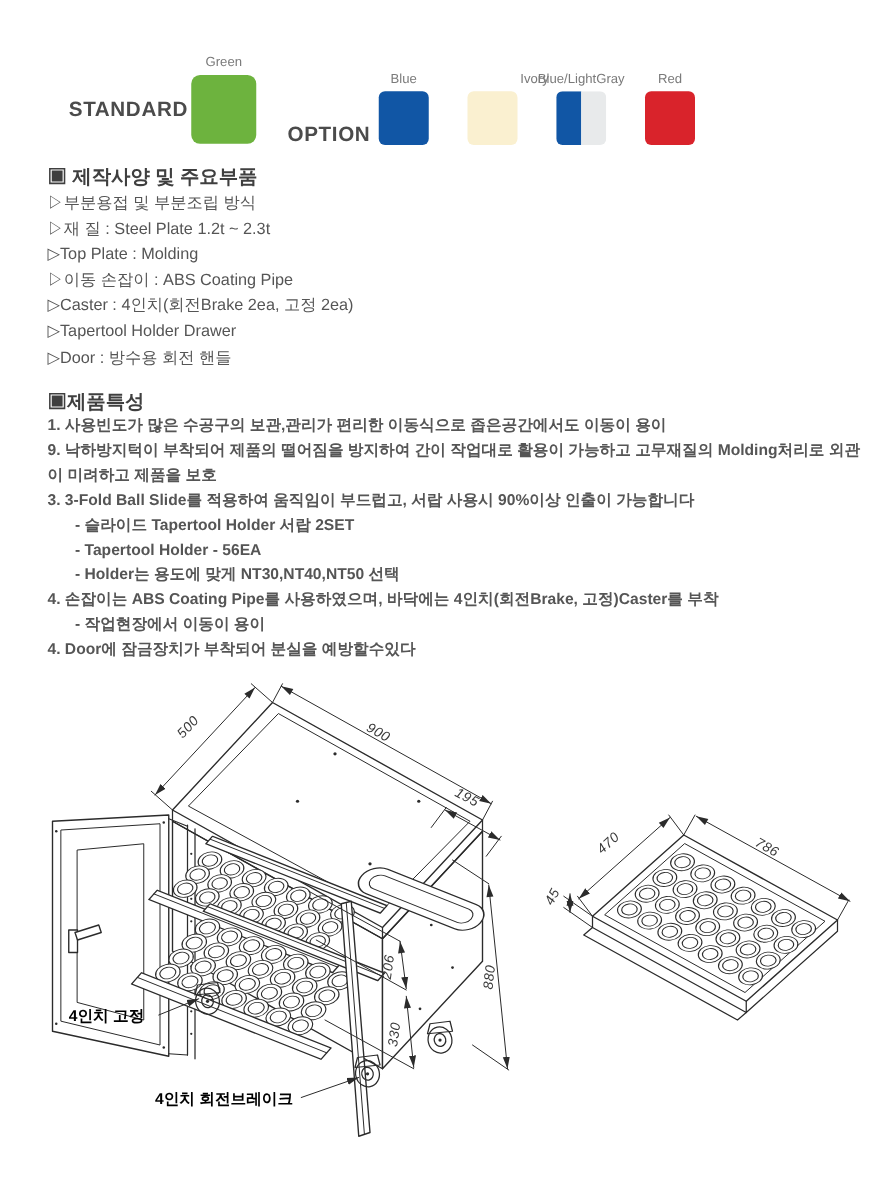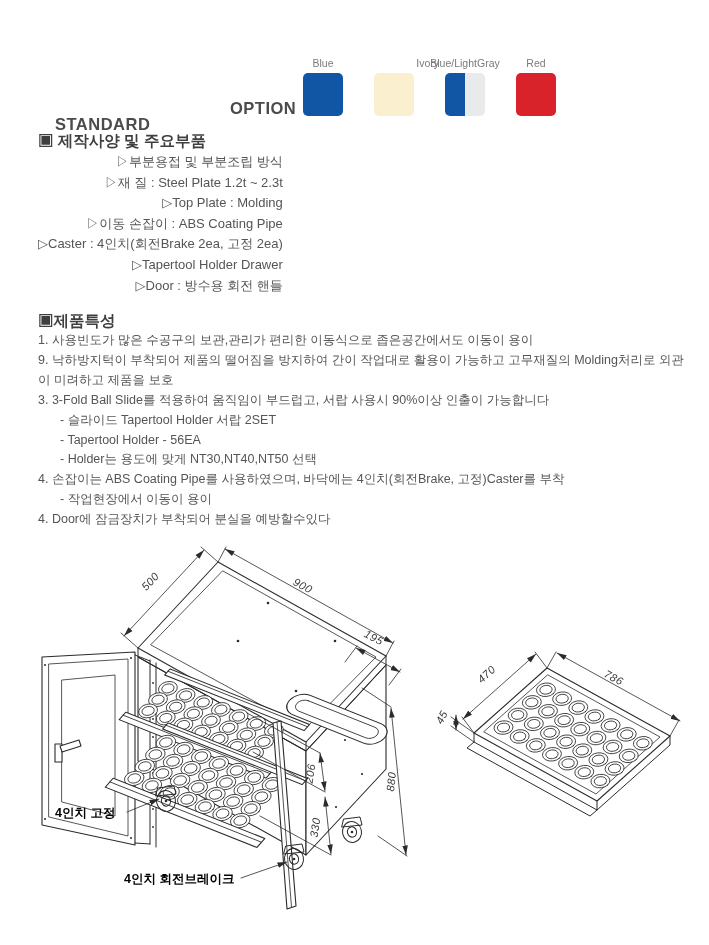--- a/index.html
+++ b/index.html
@@ -24,22 +24,26 @@
   .lnw{fill:#fff;stroke:#2b2b2b;stroke-width:1.1;stroke-linejoin:round}
   .thin{stroke-width:.8}
   .dot{fill:#2b2b2b;stroke:none}
   .dim{font-size:11px;font-style:italic;fill:#3a3a3a;text-anchor:middle;letter-spacing:.5px}
   .callout{font-size:12.5px;font-weight:bold;fill:#000}
 </style>
 </head>
 <body>
 
 <div class="abs" style="left:0;top:0;width:709px;height:125px;">
-  <div class="abs brand" style="left:55px;top:79px;margin-top:36px;">STANDARD</div>
-
+  <div class="abs brand" style="left:55px;top:79px;">STANDARD</div>
+
+  <div class="sw-wrap" style="left:134px;top:44px;">
+    <div class="sw-label">Green</div>
+    <div class="swatch big" style="background-color: rgb(109, 179, 62);"></div>
+  </div>
 
   <div class="abs brand" style="left:230px;top:79px;margin-top:20px;">OPTION</div>
 
   <div class="sw-wrap" style="left:278px;top:57px;">
     <div class="sw-label">Blue</div>
     <div class="swatch opt" style="background-color: rgb(17, 86, 165);"></div>
   </div>
   <div class="sw-wrap" style="left:349px;top:57px;text-align:right;">
     <div class="sw-label">Ivory</div>
     <div class="swatch opt" style="background-color: rgb(250, 240, 208);"></div>
@@ -51,32 +55,32 @@
       <div class="half" style="background-color: rgb(232, 234, 235);"></div>
     </div>
   </div>
   <div class="sw-wrap" style="left:491px;top:57px;">
     <div class="sw-label">Red</div>
     <div class="swatch opt" style="background-color: rgb(217, 35, 43);"></div>
   </div>
 </div>
 
 <div class="abs sec-h" style="left:38px;top:131px;">▣ 제작사양 및 주요부품</div>
-<div class="abs" style="left:38px;top:152px;text-align:right;">
+<div class="abs" style="left:38px;top:152px;">
   <div class="spec-item">▷부분용접 및 부분조립 방식</div>
   <div class="spec-item">▷재 질 : Steel Plate 1.2t ~ 2.3t</div>
   <div class="spec-item">▷Top Plate : Molding</div>
   <div class="spec-item">▷이동 손잡이 : ABS Coating Pipe</div>
   <div class="spec-item">▷Caster : 4인치(회전Brake 2ea, 고정 2ea)</div>
   <div class="spec-item">▷Tapertool Holder Drawer</div>
   <div class="spec-item">▷Door : 방수용 회전 핸들</div>
 </div>
 
 <div class="abs sec-h" style="left:38px;top:311px;text-align:center;">▣제품특성</div>
-<div class="abs" style="left:38px;top:331px;">
+<div class="abs" style="left:38px;top:331px;font-weight:bold;">
   <div class="feat-line">1. 사용빈도가 많은 수공구의 보관,관리가 편리한 이동식으로 좁은공간에서도 이동이 용이</div>
   <div class="feat-line">9. 낙하방지턱이 부착되어 제품의 떨어짐을 방지하여 간이 작업대로 활용이 가능하고 고무재질의 Molding처리로 외관</div>
   <div class="feat-line">이 미려하고 제품을 보호</div>
   <div class="feat-line">3. 3-Fold Ball Slide를 적용하여 움직임이 부드럽고, 서랍 사용시 90%이상 인출이 가능합니다</div>
   <div class="feat-line ind">- 슬라이드 Tapertool Holder 서랍 2SET</div>
   <div class="feat-line ind">- Tapertool Holder - 56EA</div>
   <div class="feat-line ind">- Holder는 용도에 맞게 NT30,NT40,NT50 선택</div>
   <div class="feat-line">4. 손잡이는 ABS Coating Pipe를 사용하였으며, 바닥에는 4인치(회전Brake, 고정)Caster를 부착</div>
   <div class="feat-line ind">- 작업현장에서 이동이 용이</div>
   <div class="feat-line">4. Door에 잠금장치가 부착되어 분실을 예방할수있다</div>

